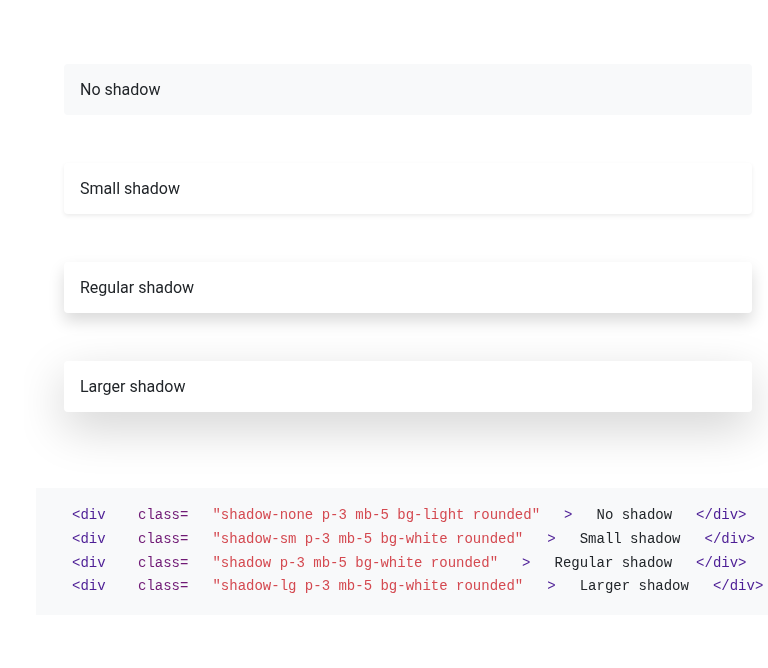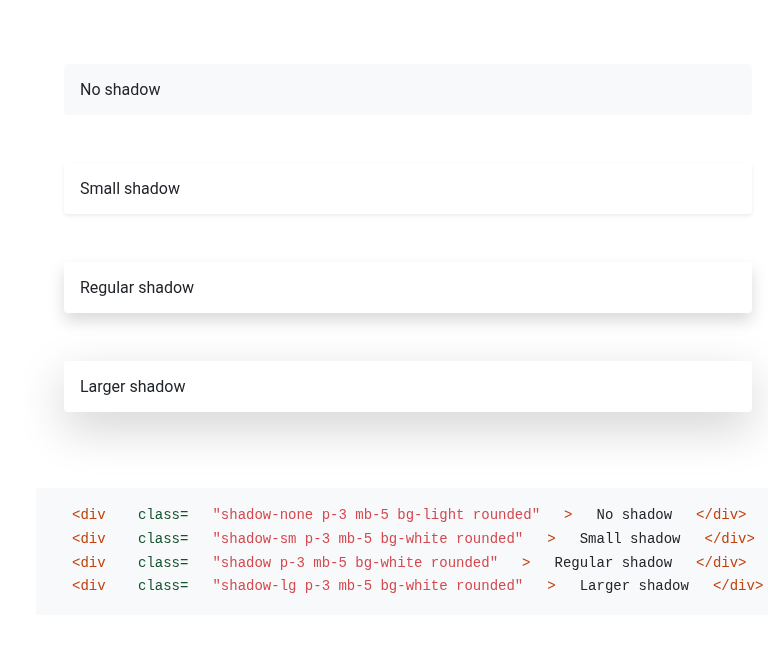--- a/index.html
+++ b/index.html
@@ -51,22 +51,22 @@
     .code-block {
       background: #f8f9fa;
       padding: 16px 12px;
       font-family: SFMono-Regular, Menlo, Monaco, Consolas, "Liberation Mono", "Courier New", monospace;
       font-size: 14px;
       line-height: 1.7;
       white-space: pre;
       color: #212529;
       margin-top: 40px;
     }
-    .nt { color: #c2410c; }
-    .na { color: #14532d; }
+    .nt { color: #4c1d95; }
+    .na { color: #701a75; }
     .s  { color: #d44950; }
   </style>
 </head>
 <body>
 
 <div class="demo-area">
   <div class="shadow-none p-3 mb-5 bg-light rounded">No shadow</div>
   <div class="shadow-sm p-3 mb-5 bg-white rounded">Small shadow</div>
   <div class="shadow p-3 mb-5 bg-white rounded">Regular shadow</div>
   <div class="shadow-lg p-3 mb-5 bg-white rounded">Larger shadow</div>

